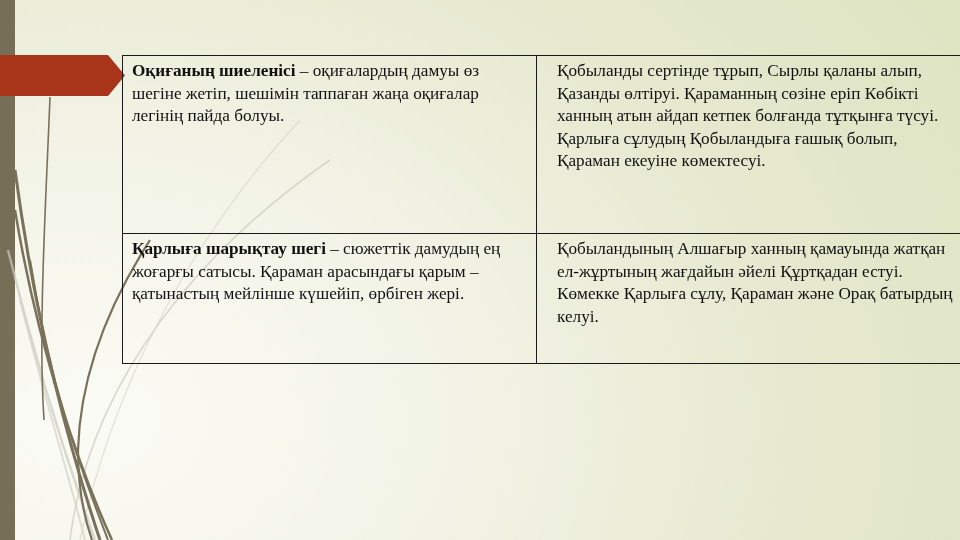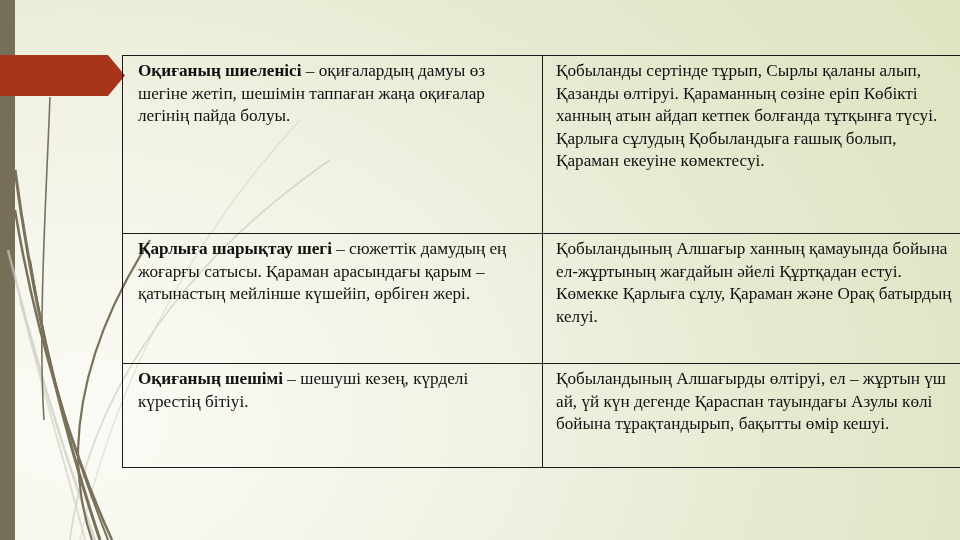--- a/index.html
+++ b/index.html
@@ -48,26 +48,26 @@
       font-size: 17.2px;
       line-height: 22.5px;
     }
     .slide-table td {
       border: 1.4px solid #1a1a1a;
       vertical-align: top;
       padding: 4px 8px 4px 8px;
     }
     .slide-table td.col-a {
       width: 396px;
-      padding-left: 15px;
+      padding-left: 9px;
       margin-top: 28px;
     }
     .slide-table td.col-b {
       width: 396px;
-      padding-left: 13px;
+      padding-left: 20px;
     }
     .row-1 td { height: 169px; }
     .row-2 td { height: 121px; }
     .row-3 td { height: 95px; }
     .term {
       font-weight: bold;
     }
   </style>
 </head>
 <body>
@@ -98,22 +98,16 @@
     <tr class="row-1">
       <td class="col-a">
         <span class="term">Оқиғаның шиеленісі</span><span> – оқиғалардың дамуы өз шегіне жетіп, шешімін таппаған жаңа оқиғалар легінің пайда болуы.</span>
       </td>
       <td class="col-b">Қобыланды сертінде тұрып, Сырлы қаланы алып, Қазанды өлтіруі. Қараманның сөзіне еріп Көбікті ханның атын айдап кетпек болғанда тұтқынға түсуі. Қарлыға сұлудың Қобыландыға ғашық болып, Қараман екеуіне көмектесуі.</td>
     </tr>
     <tr class="row-2">
       <td class="col-a">
         <span class="term">Қарлыға шарықтау шегі</span><span> – сюжеттік дамудың ең жоғарғы сатысы. Қараман арасындағы қарым – қатынастың мейлінше күшейіп, өрбіген жері.</span>
       </td>
-      <td class="col-b">Қобыландының Алшағыр ханның қамауында бойына ел-жұртының жағдайын әйелі Құртқадан естуі. Көмекке Қарлыға сұлу, Қараман және Орақ батырдың келуі.</td>
-    </tr>
-    <tr class="row-3">
-      <td class="col-a">
-        <span class="term">Оқиғаның шешімі</span><span> – шешуші кезең, күрделі күрестің бітіуі.</span>
-      </td>
-      <td class="col-b">Қобыландының Алшағырды өлтіруі, ел – жұртын үш ай, үй күн дегенде Қараспан тауындағы Азулы көлі бойына тұрақтандырып, бақытты өмір кешуі.</td>
+      <td class="col-b">Қобыландының Алшағыр ханның қамауында жатқан ел-жұртының жағдайын әйелі Құртқадан естуі. Көмекке Қарлыға сұлу, Қараман және Орақ батырдың келуі.</td>
     </tr>
   </tbody>
 </table>
 
 </body></html>

